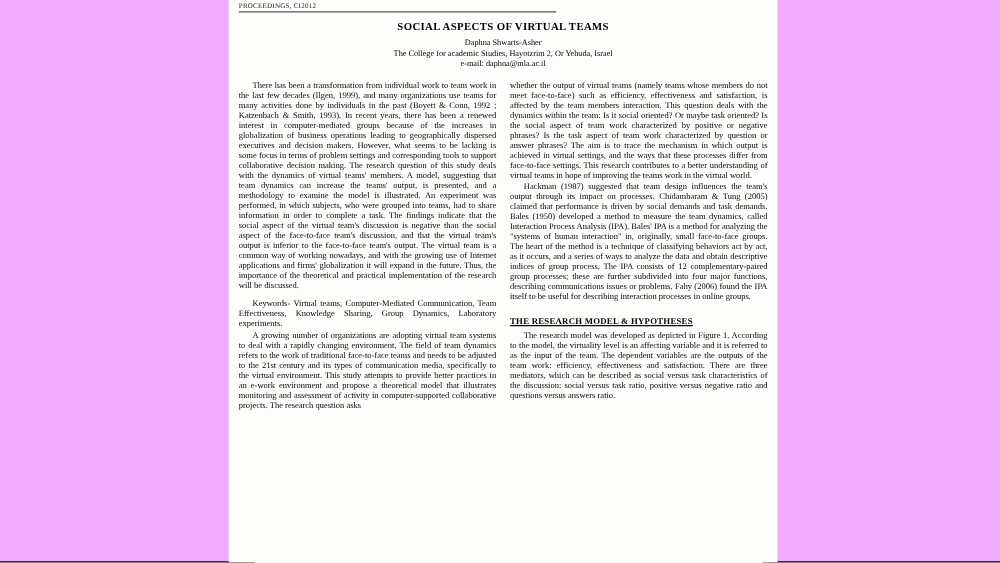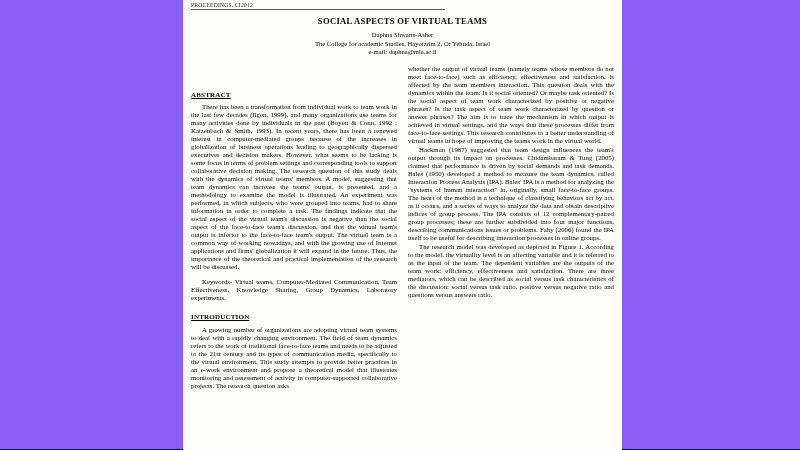--- a/index.html
+++ b/index.html
@@ -2,21 +2,21 @@
 <html><head>
 <meta charset="utf-8">
 <style>
   * { margin: 0; padding: 0; box-sizing: border-box; }
   html, body { width: 800px; height: 450px; overflow: hidden; }
   body { background: #000; }
 
   .viewport {
     position: relative;
     width: 800px; height: 449px;
-    background: #8b5cf6;
+    background: #f0abfc;
     font-family: "Liberation Serif", serif;
   }
 
   .page {
     position: absolute;
     left: 183px; top: 0;
     width: 439px; height: 450px;
     background: #fdfdfb;
     color: #000;
     padding: 2px 8px 0 8px;
@@ -89,31 +89,30 @@
 
     <div class="authors">
       <div>Daphna Shwarts-Asher</div>
       <div>The College for academic Studies, Hayotzrim 2, Or Yehuda, Israel</div>
       <div>e-mail: daphna@mla.ac.il</div>
     </div>
 
     <div class="columns">
 
       <div class="col col-left">
-        <h2 class="first-heading">ABSTRACT</h2>
         <p>There has been a transformation from individual work to team work in the last few decades (Ilgen, 1999), and many organizations use teams for many activities done by individuals in the past (Boyett &amp; Conn, 1992 ; Katzenbach &amp; Smith, 1993). In recent years, there has been a renewed interest in computer-mediated groups because of the increases in globalization of business operations leading to geographically dispersed executives and decision makers. However, what seems to be lacking is some focus in terms of problem settings and corresponding tools to support collaborative decision making. The research question of this study deals with the dynamics of virtual teams' members. A model, suggesting that team dynamics can increase the teams' output, is presented, and a methodology to examine the model is illustrated. An experiment was performed, in which subjects, who were grouped into teams, had to share information in order to complete a task. The findings indicate that the social aspect of the virtual team's discussion is negative than the social aspect of the face-to-face team's discussion, and that the virtual team's output is inferior to the face-to-face team's output. The virtual team is a common way of working nowadays, and with the growing use of Internet applications and firms' globalization it will expand in the future. Thus, the importance of the theoretical and practical implementation of the research will be discussed.</p>
         <p class="keywords">Keywords- Virtual teams, Computer-Mediated Communication, Team Effectiveness, Knowledge Sharing, Group Dynamics, Laboratory experiments.</p>
 
-        <h2>INTRODUCTION</h2>
         <p>A growing number of organizations are adopting virtual team systems to deal with a rapidly changing environment. The field of team dynamics refers to the work of traditional face-to-face teams and needs to be adjusted to the 21st century and its types of communication media, specifically to the virtual environment. This study attempts to provide better practices in an e-work environment and propose a theoretical model that illustrates monitoring and assessment of activity in computer-supported collaborative projects. The research question asks</p>
       </div>
 
       <div class="col col-right">
         <p class="no-indent">whether the output of virtual teams (namely teams whose members do not meet face-to-face) such as efficiency, effectiveness and satisfaction, is affected by the team members interaction. This question deals with the dynamics within the team: Is it social oriented? Or maybe task oriented? Is the social aspect of team work characterized by positive or negative phrases? Is the task aspect of team work characterized by question or answer phrases? The aim is to trace the mechanism in which output is achieved in virtual settings, and the ways that these processes differ from face-to-face settings. This research contributes to a better understanding of virtual teams in hope of improving the teams work in the virtual world.</p>
 
         <p>Hackman (1987) suggested that team design influences the team's output through its impact on processes. Chidambaram &amp; Tung (2005) claimed that performance is driven by social demands and task demands. Bales (1950) developed a method to measure the team dynamics, called Interaction Process Analysis (IPA). Bales' IPA is a method for analyzing the "systems of human interaction" in, originally, small face-to-face groups. The heart of the method is a technique of classifying behaviors act by act, as it occurs, and a series of ways to analyze the data and obtain descriptive indices of group process. The IPA consists of 12 complementary-paired group processes; these are further subdivided into four major functions, describing communications issues or problems. Fahy (2006) found the IPA itself to be useful for describing interaction processes in online groups.</p>
 
+        <h2>THE RESEARCH MODEL &amp; HYPOTHESES</h2>
         <p>The research model was developed as depicted in Figure 1. According to the model, the virtuality level is an affecting variable and it is referred to as the input of the team. The dependent variables are the outputs of the team work: efficiency, effectiveness and satisfaction. There are three mediators, which can be described as social versus task characteristics of the discussion: social versus task ratio, positive versus negative ratio and questions versus answers ratio.</p>
       </div>
 
     </div>
   </div>
 </div>
 
 </body></html>

